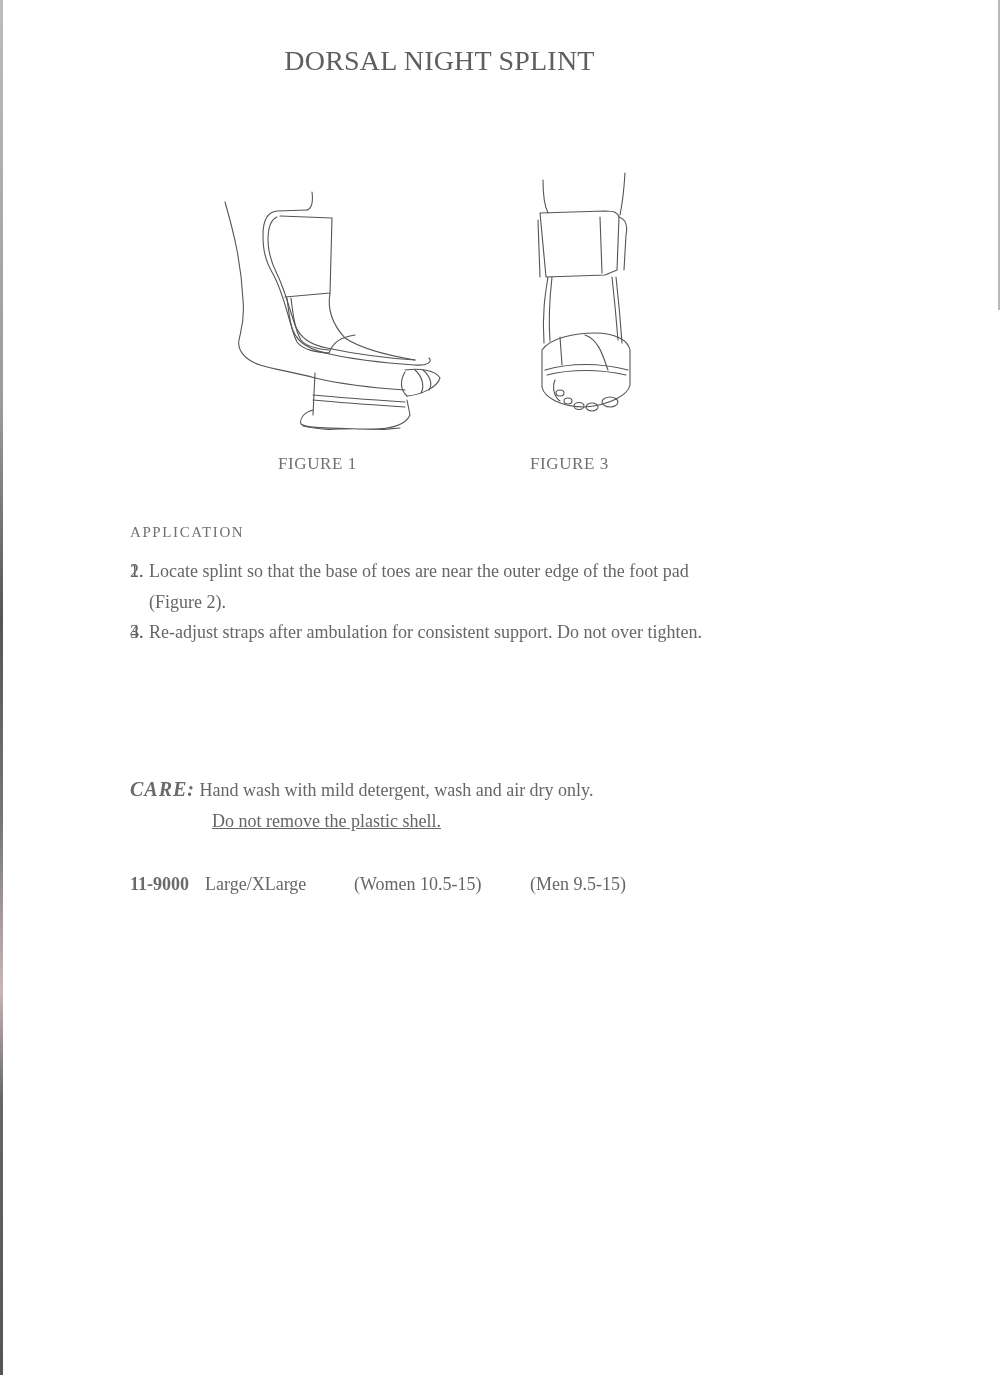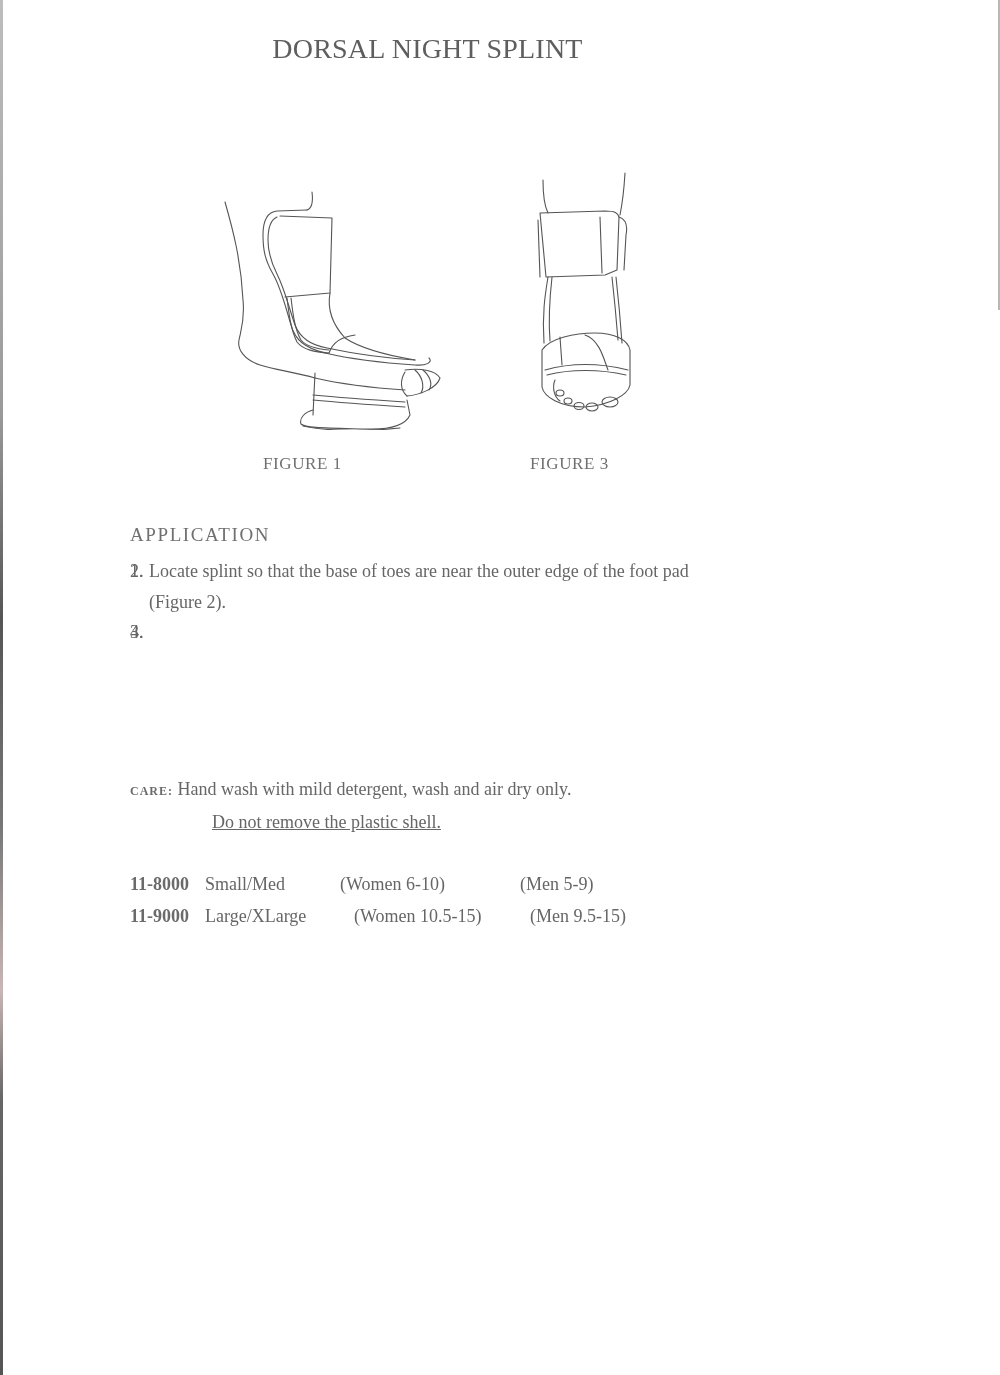--- a/index.html
+++ b/index.html
@@ -28,46 +28,46 @@
       background: #b8b8b8;
     }
     .title {
       position: absolute;
       left: 0; width: 855px;
       top: 33px;
       text-align: center;
       font-size: 28px;
       letter-spacing: 0.2px;
       color: #5e5e5e;
-      margin: 0;
+      margin: 12px;
       font-weight: normal;
     }
     .figure {
       position: absolute;
     }
     .figure svg {
       display: block;
     }
     .fig1 { left: 215px; top: 190px; width: 230px; height: 240px; }
     .fig2 { left: 530px; top: 165px; width: 110px; height: 255px; }
     .figure-caption {
       position: absolute;
       top: 454px;
       font-size: 17px;
       letter-spacing: 0.6px;
       color: #707070;
     }
-    .cap1 { left: 263px; }
+    .cap1 { left: 278px; }
     .cap2 { left: 530px; }
 
     .section-heading {
       position: absolute;
       left: 130px;
       top: 524px;
-      font-size: 19px;
+      font-size: 15px;
       letter-spacing: 1.6px;
       color: #707070;
       margin: 0;
       font-weight: normal;
     }
     .steps {
       position: absolute;
       left: 130px;
       top: 556px;
       width: 580px;
@@ -91,23 +91,24 @@
     .care {
       position: absolute;
       left: 130px;
       top: 774px;
       font-size: 18px;
       line-height: 31px;
       color: #666;
     }
     .care-label {
       font-weight: bold;
-      font-size: 12px;
+      font-size: 20px;
       letter-spacing: 1px;
       color: #6a6a6a;
+      font-style: italic;
     }
     .care-line2 {
       padding-left: 82px;
       text-decoration: underline;
     }
 
     .sizes {
       position: absolute;
       left: 130px;
       top: 868px;
@@ -215,37 +216,32 @@
   </li>
   <li>
     <span class="num">2.</span>
     <span>Locate splint so that the base of toes are near the outer edge of the foot pad (Figure 2).</span>
   </li>
   <li>
     <span class="num">3.</span>
   </li>
   <li>
     <span class="num">4.</span>
+    <span>Re-adjust straps after ambulation for consistent support. Do not over tighten.</span>
   </li>
 </ol>
 
 <div class="care">
   <div>
     <span class="care-label">CARE:</span>
     <span>Hand wash with mild detergent, wash and air dry only.</span>
   </div>
   <div class="care-line2">Do not remove the plastic shell.</div>
 </div>
 
 <div class="sizes">
-  <div class="size-row r1">
-    <span class="size-code">11-8000</span>
-    <span class="size-name">Small/Med</span>
-    <span class="size-women">(Women 6-10)</span>
-    <span class="size-men">(Men 5-9)</span>
-  </div>
   <div class="size-row r2">
     <span class="size-code">11-9000</span>
     <span class="size-name">Large/XLarge</span>
     <span class="size-women">(Women 10.5-15)</span>
     <span class="size-men">(Men 9.5-15)</span>
   </div>
 </div>
 
 </body></html>

